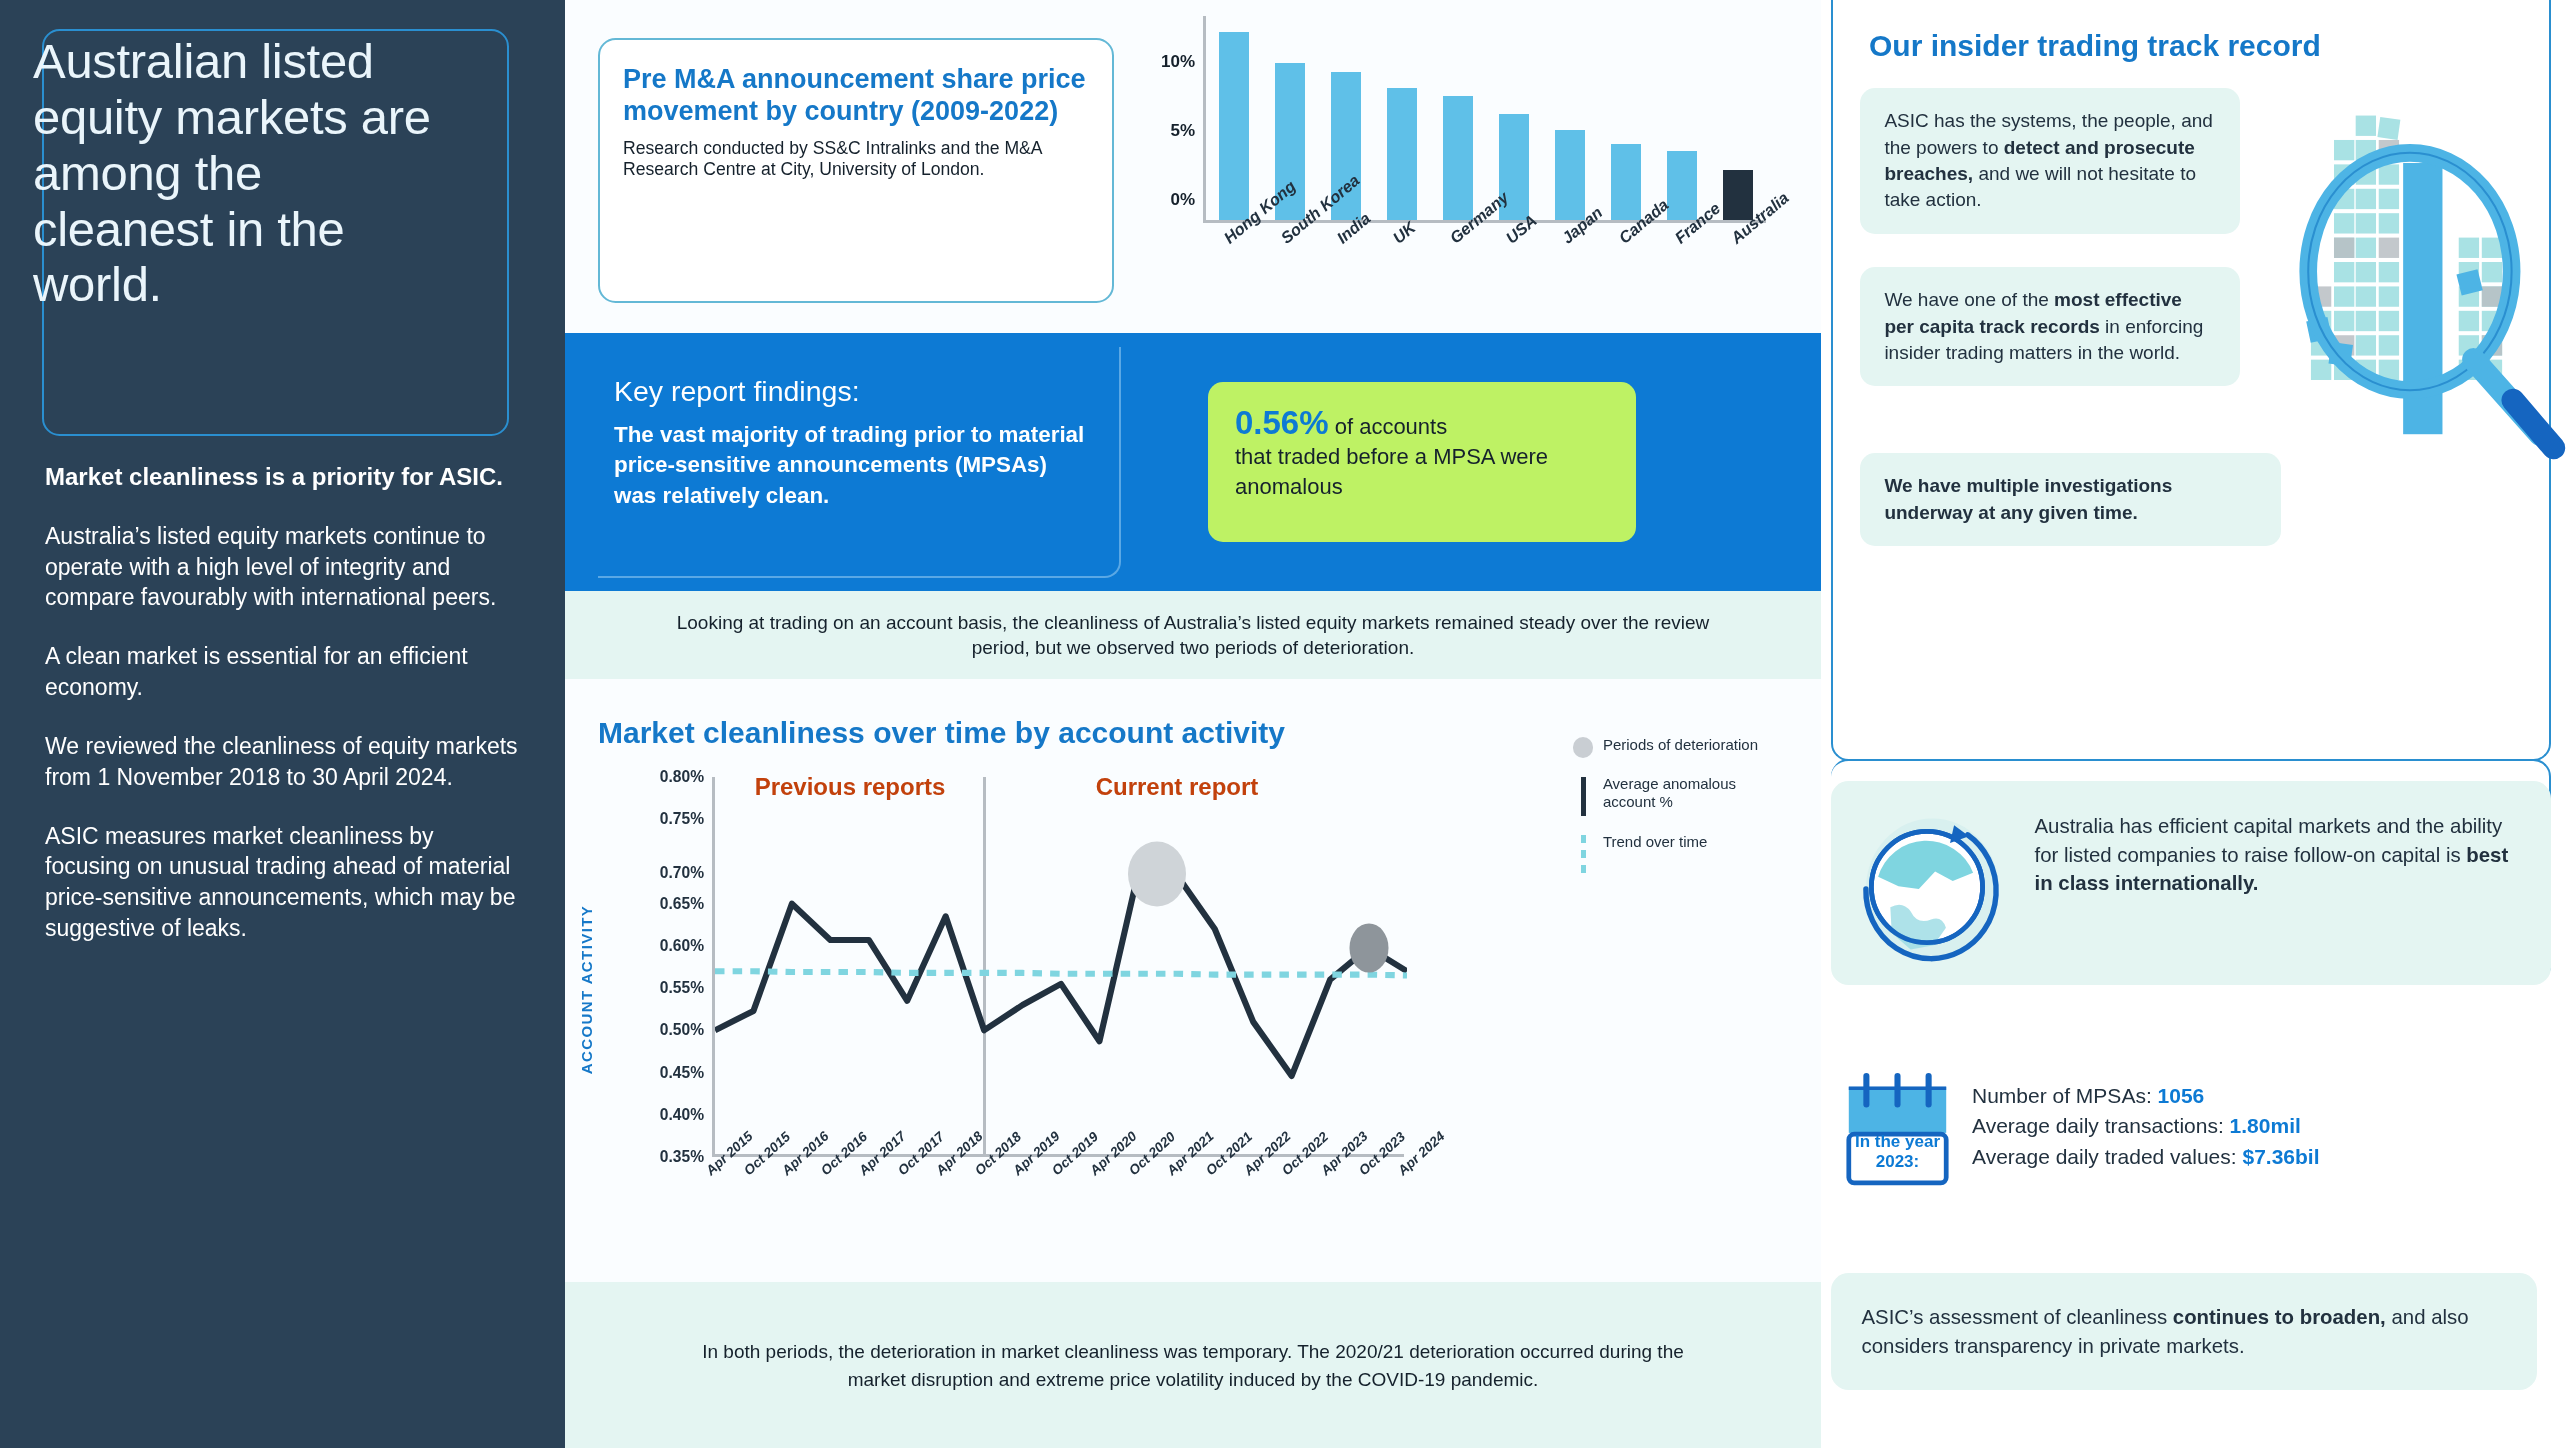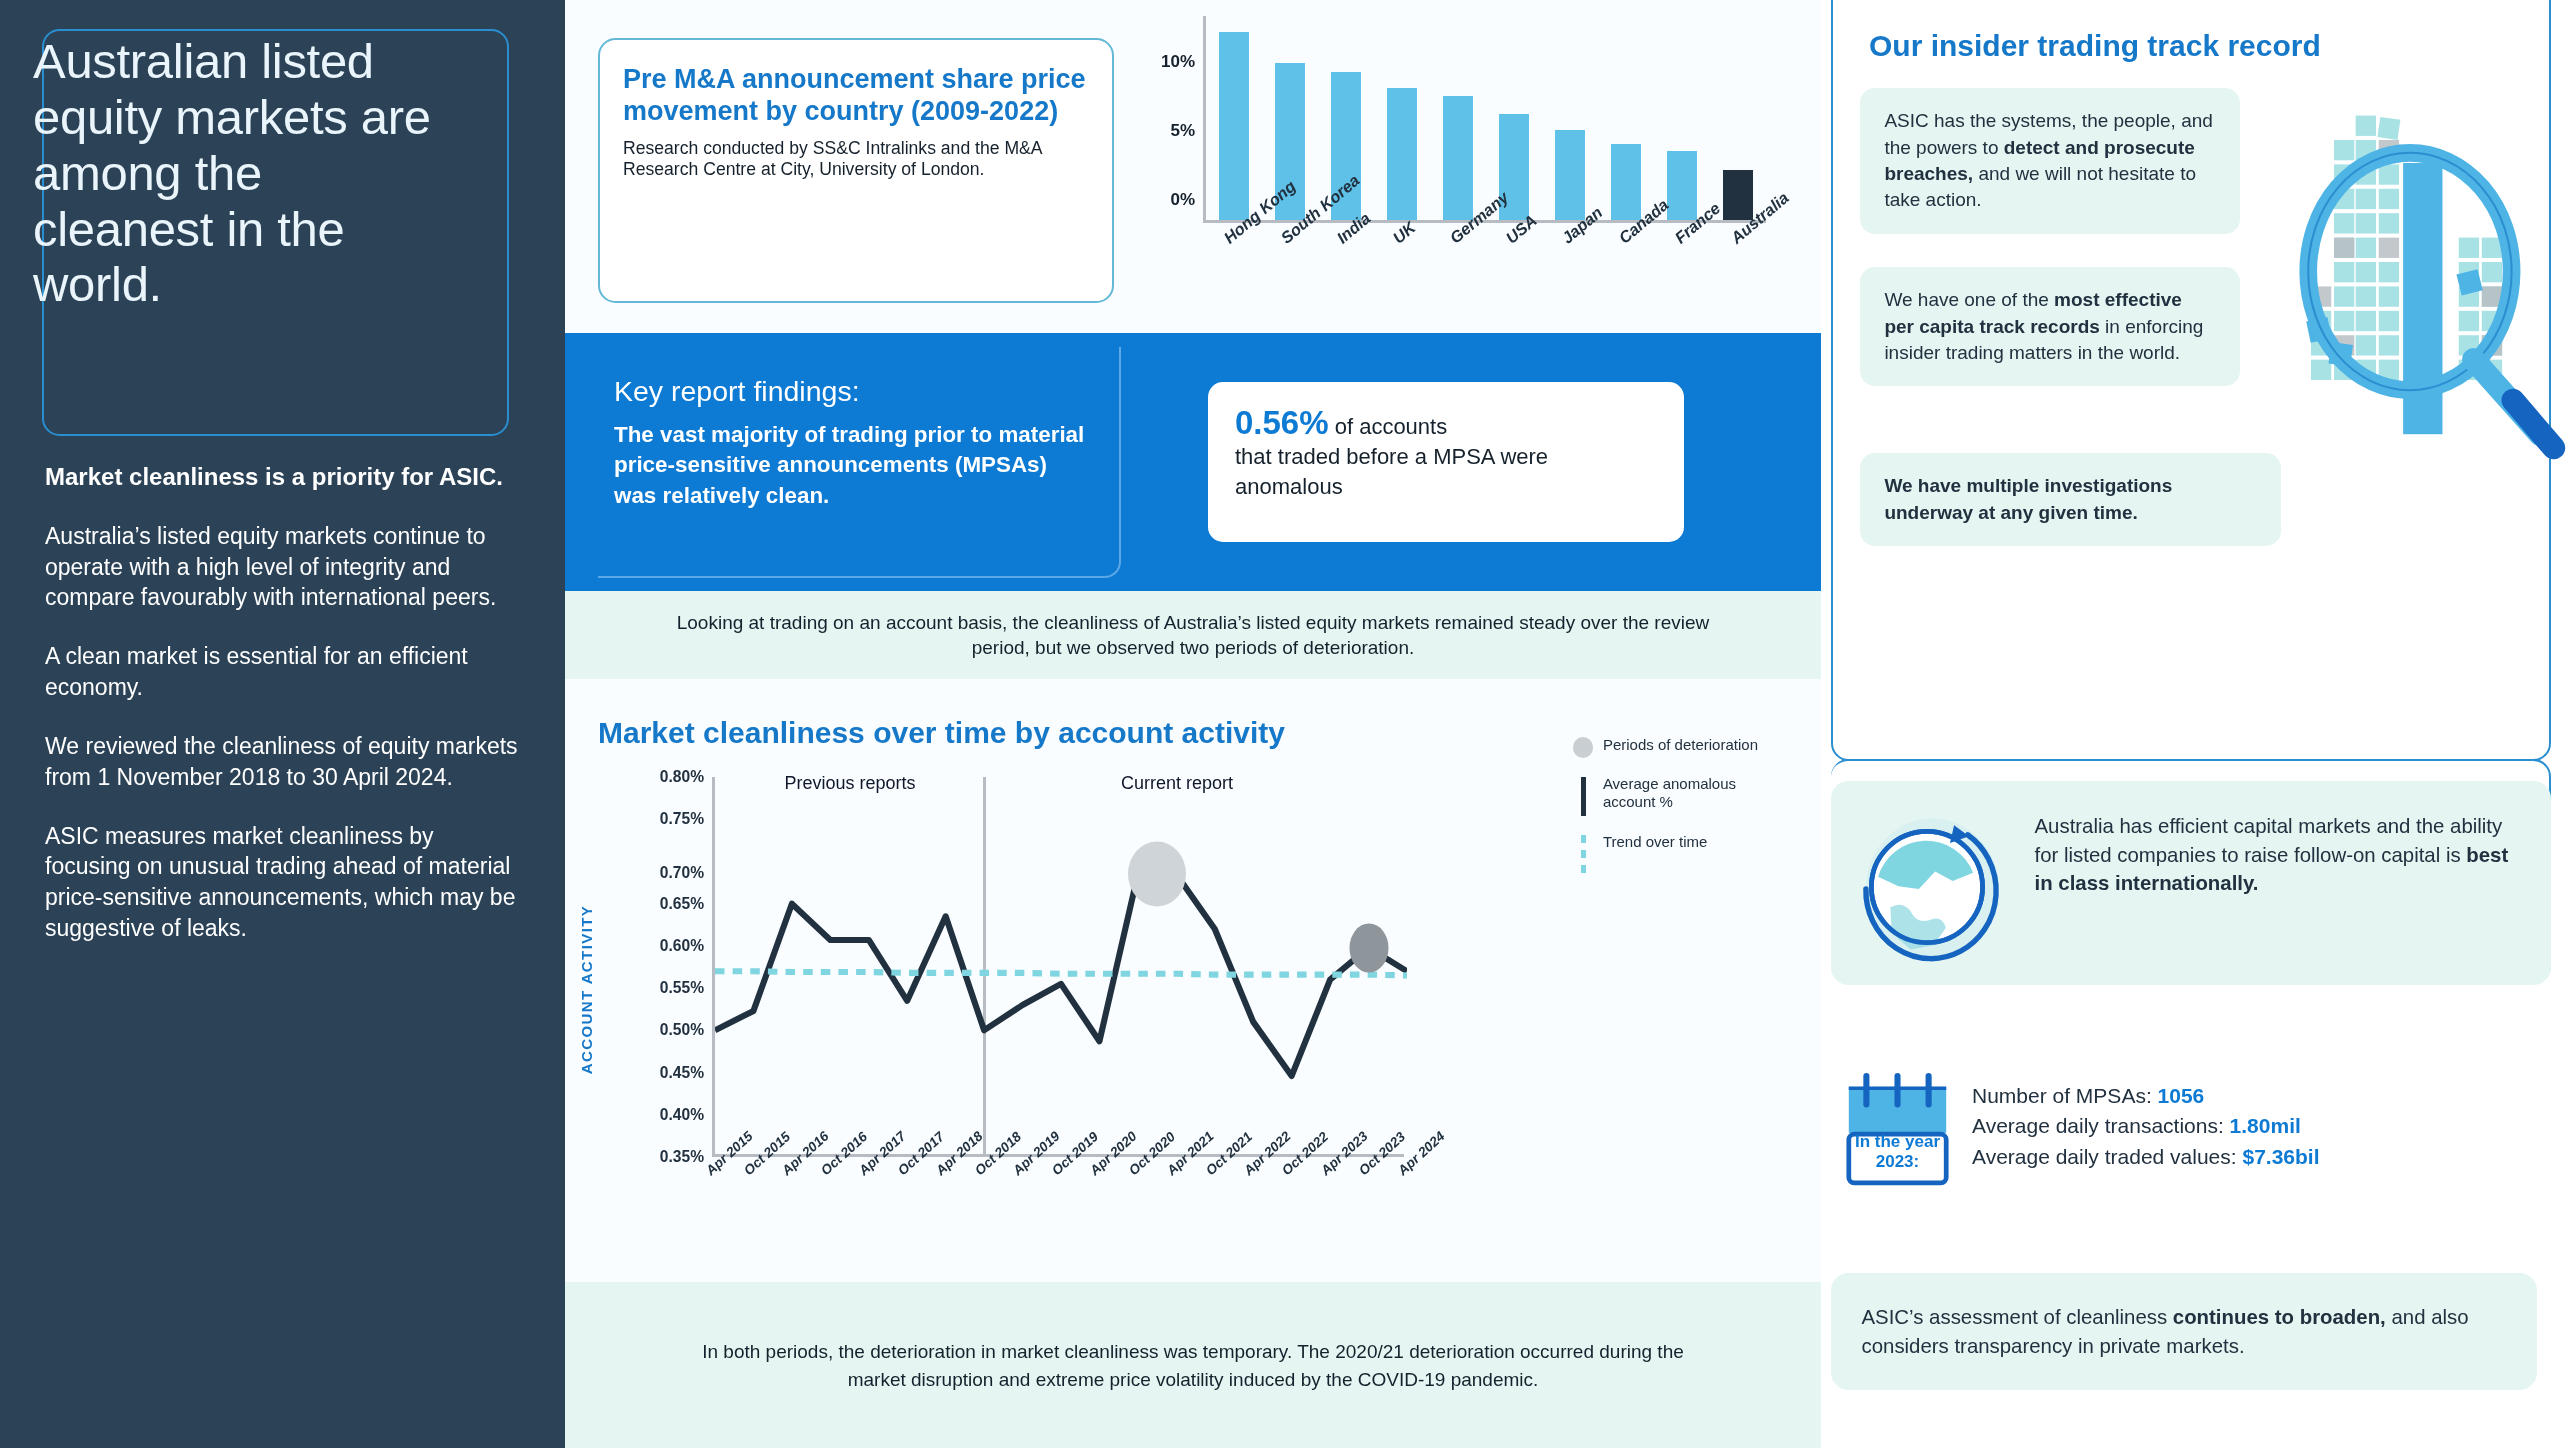--- a/index.html
+++ b/index.html
@@ -64,22 +64,22 @@
   }
   #key-inner{
     position:absolute; left:33px; top:13.6px; width:523px; height:231px;
     border:2px solid #5aa8e5; border-top:none; border-left:none;
     border-radius:0 0 16.3px 0;
   }
   #key-heading{ position:absolute; left:49px; top:42px; color:#ffffff; font-size:28.5px; font-weight:400;}
   #key-text{ position:absolute; left:49px; top:87px; width:475px; color:#ffffff;
              font-size:22.4px; font-weight:700; line-height:1.36;}
   #stat-card{
-    position:absolute; left:643px; top:49px; width:476px; height:160px;
-    background:#ffffff; border-radius:15px; padding:22px 27px;
+    position:absolute; left:643px; top:49px; width:428px; height:160px;
+    background:#bef264; border-radius:15px; padding:22px 27px;
   }
   #stat-card .big{ color:#0d7ad4; font-size:33px; font-weight:700;}
   #stat-card .small{ color:#15212c; font-size:22px; font-weight:400; line-height:1.35;}
 
   
   #cap-top{
     position:absolute; left:0; top:591px; width:1256px; height:88px;
     background:#e4f5f2; display:flex; align-items:center; justify-content:center;
   }
   #cap-top p{ width:1059px; text-align:center; font-size:19px; color:#15212c; line-height:1.34;}
@@ -98,21 +98,21 @@
   #line-chart{ position:absolute; left:33px; top:757px; width:950px; height:496px;}
   #ylab{ position:absolute; left:-12.2px; top:224px; transform:rotate(-90deg) translateX(-50%);
          transform-origin:left center; color:#1578c8; font-size:15px; font-weight:700;
          letter-spacing:1.4px; white-space:nowrap;}
   #line-plot{ position:absolute; left:114px; top:20.4px; width:692px; height:380px;
               border-left:3.4px solid #b6bcc2; border-bottom:3.4px solid #b6bcc2;}
   .ln-ytick{ position:absolute; right:100%; margin-right:11px; transform:translateY(-50%);
              font-size:15.6px; font-weight:700; color:#22313f; white-space:nowrap;}
   #divider{ position:absolute; top:0; bottom:0; width:3.4px; background:#b6bcc2;}
   .period-label{ position:absolute; top:-4.1px; transform:translateX(-50%);
-                 font-size:18px; font-weight:400; color:#0f172a; white-space:nowrap;}
+                 font-size:24px; font-weight:700; color:#c2410c; white-space:nowrap;}
   #ln-xlabels{ position:absolute; left:114px; top:407px; width:692px; height:88px;}
   .ln-xlabel{ position:absolute; transform-origin:left top; transform:rotate(-42deg);
               font-size:13.6px; font-style:italic; font-weight:700; color:#22313f; white-space:nowrap;}
   .deter-blob{ position:absolute; border-radius:50%; transform:translate(-50%,-50%); }
 
   #cap-bottom{
     position:absolute; left:0; top:1282px; width:1256px; height:167px;
     background:#e4f5f2; display:flex; align-items:center; justify-content:center;
   }
   #cap-bottom p{ width:1005px; text-align:center; font-size:19px; color:#15212c; line-height:1.45;}

